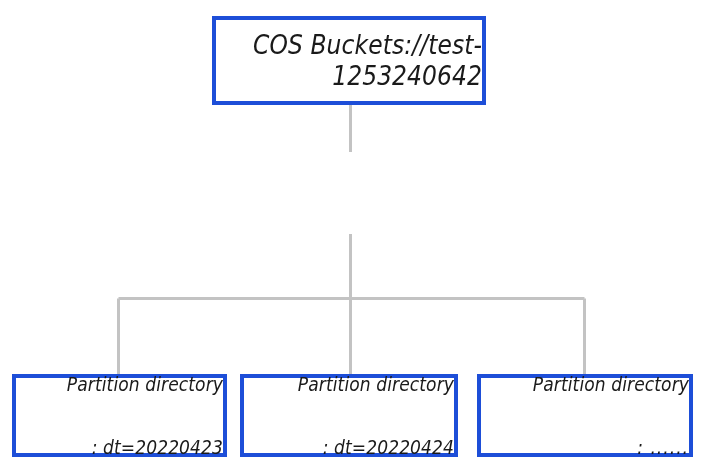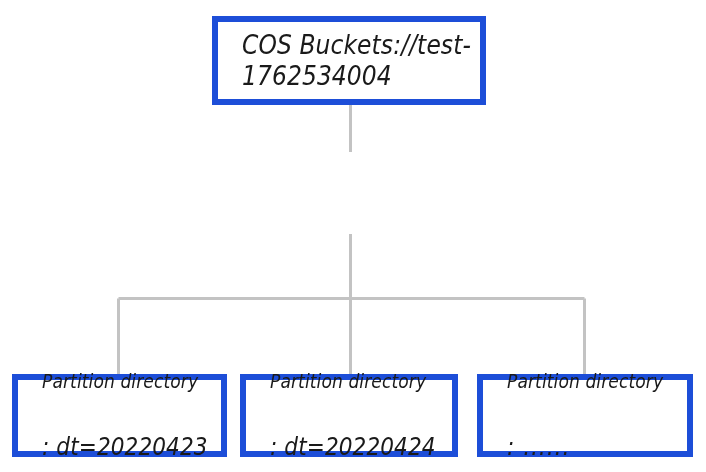--- a/index.html
+++ b/index.html
@@ -18,33 +18,32 @@
   #connectors {
     position: absolute;
     left: 0;
     top: 0;
     width: 706px;
     height: 472px;
   }
   .node {
     position: absolute;
     box-sizing: border-box;
-    border: 6px solid #1d4ed8;
+    border: 4px solid #1d4ed8;
     background: #ffffff;
     display: flex;
     flex-direction: column;
-    align-items: flex-start;
+    align-items: flex-end;
     justify-content: center;
     text-align: center;
     color: #1a1a1a;
     font-style: italic;
     font-stretch: condensed;
     line-height: 1.18;
     letter-spacing: 0.1px;
-    padding-left: 24px;
   }
   .node .line {
     display: block;
     white-space: nowrap;
   }
   
   #node-root {
     left: 212px;
     top: 16px;
     width: 274px;
@@ -63,21 +62,21 @@
   .node-partition {
     top: 374px;
     height: 83px;
     font-size: 19px;
     gap: 40px;
   }
   #node-part-0 { left: 12px;  width: 215px; }
   #node-part-1 { left: 240px; width: 218px; }
   #node-part-2 { left: 477px; width: 216px; }
   .node-partition .line.sub {
-    font-size: 24px;
+    font-size: 19px;
   }
   .dots {
     letter-spacing: 1px;
   }
 </style>
 </head>
 <body>
 
 <div id="canvas">
 
@@ -90,21 +89,21 @@
       <line x1="118.5" y1="298.5" x2="584.5" y2="298.5"></line>
 
       <line x1="118.5" y1="298.5" x2="118.5" y2="374"></line>
       <line x1="350.5" y1="298.5" x2="350.5" y2="374"></line>
       <line x1="584.5" y1="298.5" x2="584.5" y2="374"></line>
     </g>
   </svg>
 
   <div class="node" id="node-root">
     <span class="line">COS Buckets://test-</span>
-    <span class="line">1762534004</span>
+    <span class="line">1253240642</span>
   </div>
 
 
   <div class="node node-partition" id="node-part-0">
     <span class="line">Partition directory</span>
     <span class="line sub">: dt=20220423</span>
   </div>
 
   <div class="node node-partition" id="node-part-1">
     <span class="line">Partition directory</span>

